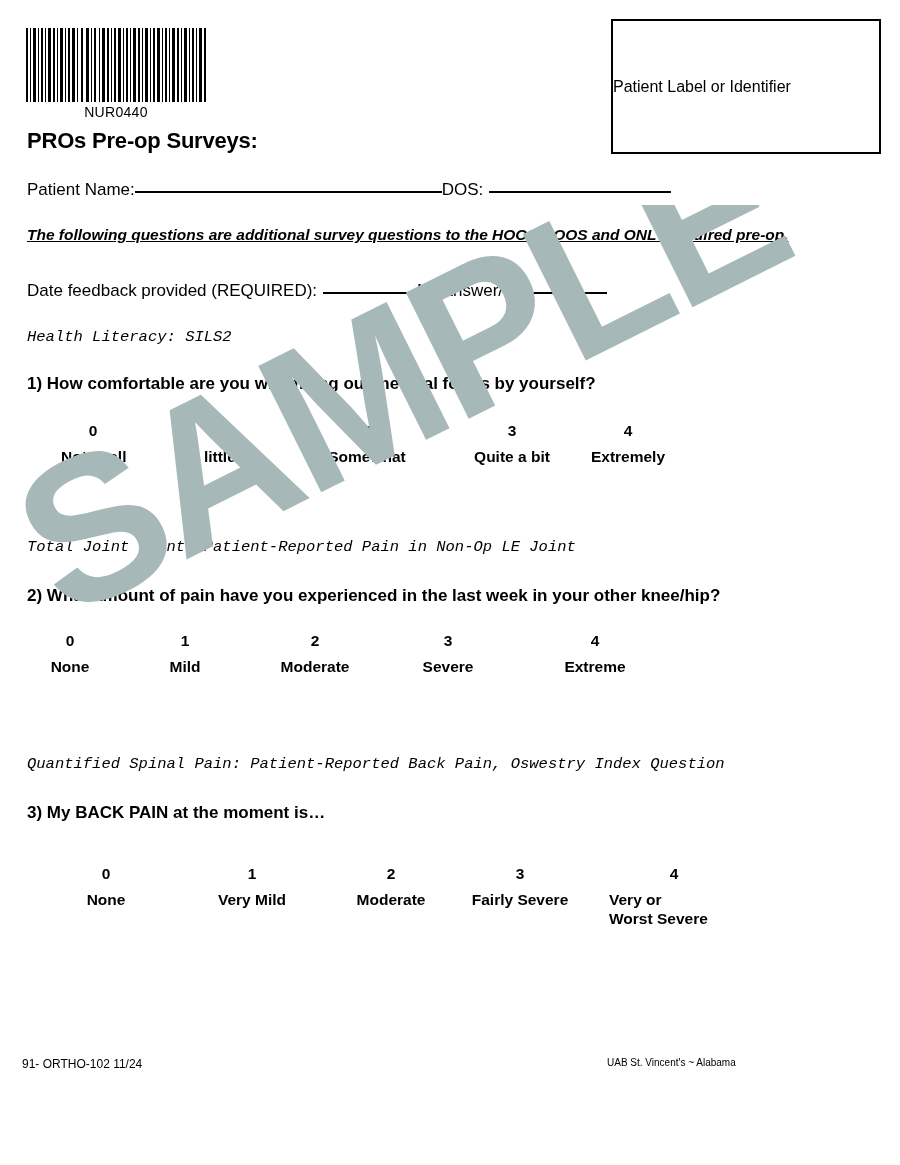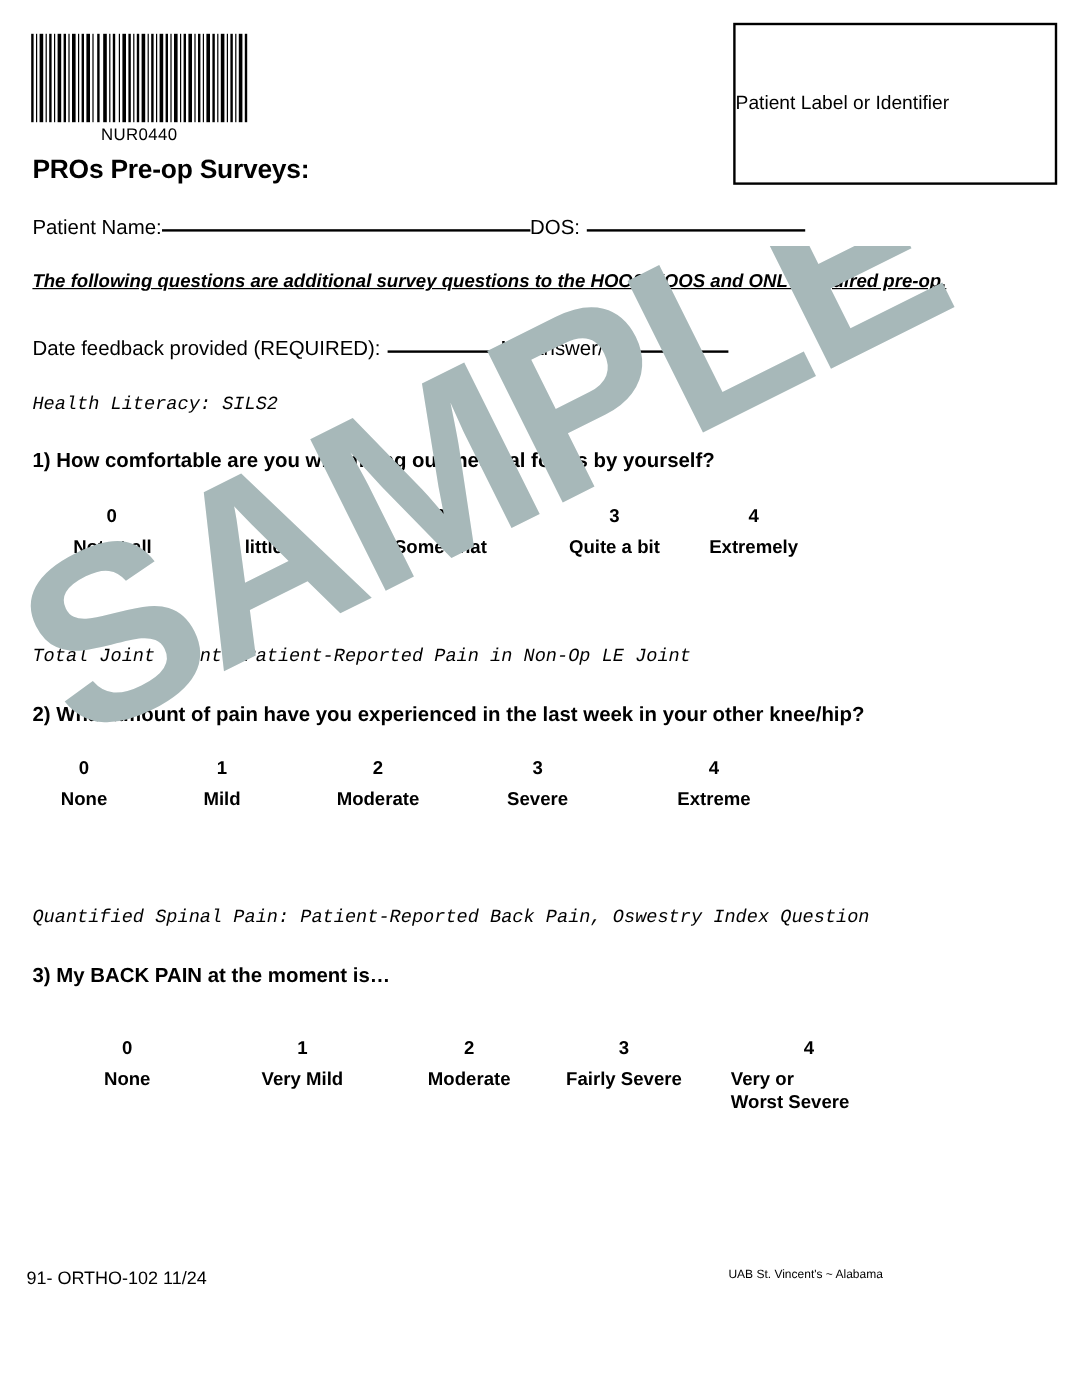--- a/index.html
+++ b/index.html
@@ -148,21 +148,21 @@
 
   .scale-row-1 { top: 422px; }
   .scale-row-2 { top: 632px; }
   .scale-row-3 { top: 865px; }
 
   
   .footer-left {
     position: absolute;
     left: 22px;
     top: 1057px;
-    font-size: 15px;
+    font-size: 12px;
     white-space: nowrap;
   }
   .footer-right {
     position: absolute;
     left: 607px;
     top: 1057px;
     font-size: 10px;
     white-space: nowrap;
   }
 

